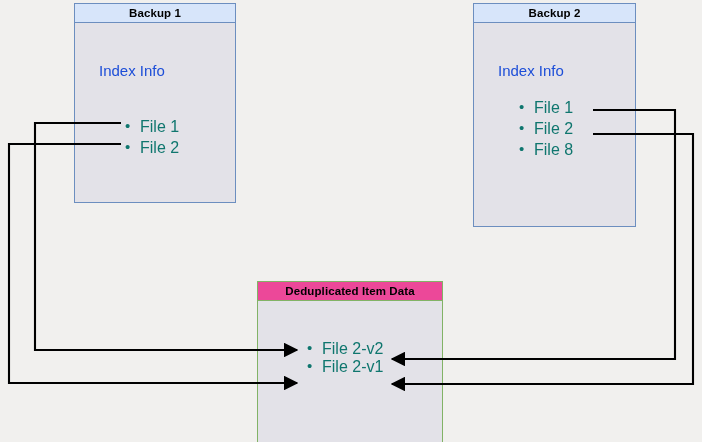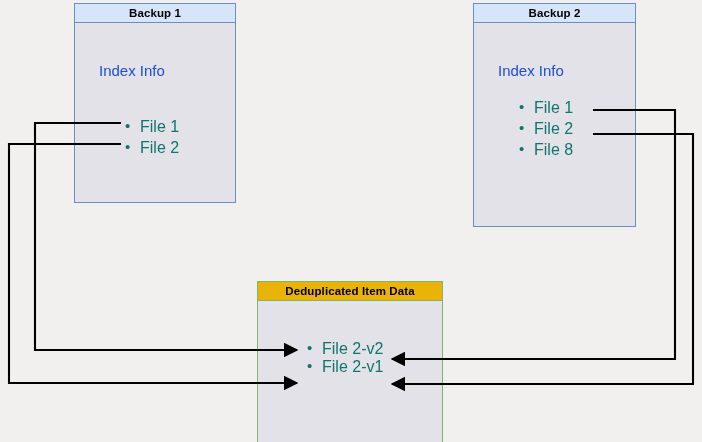--- a/index.html
+++ b/index.html
@@ -45,21 +45,21 @@
     font-weight: bold;
     color: #000;
     letter-spacing: 0.1px;
   }
   .box.blue .box-header {
     background: #d7e5fa;
     border-bottom: 1.6px solid #6c8ebf;
     text-align: center;
   }
   .box.green .box-header {
-    background: #eab308;
+    background: #ec4899;
     border-bottom: 1.6px solid #82b366;
     text-align: right;
   }
   .box-subtitle {
     position: absolute;
     font-size: 15px;
     color: #1d4ed8;
     white-space: nowrap;
   }
   .item-list {

